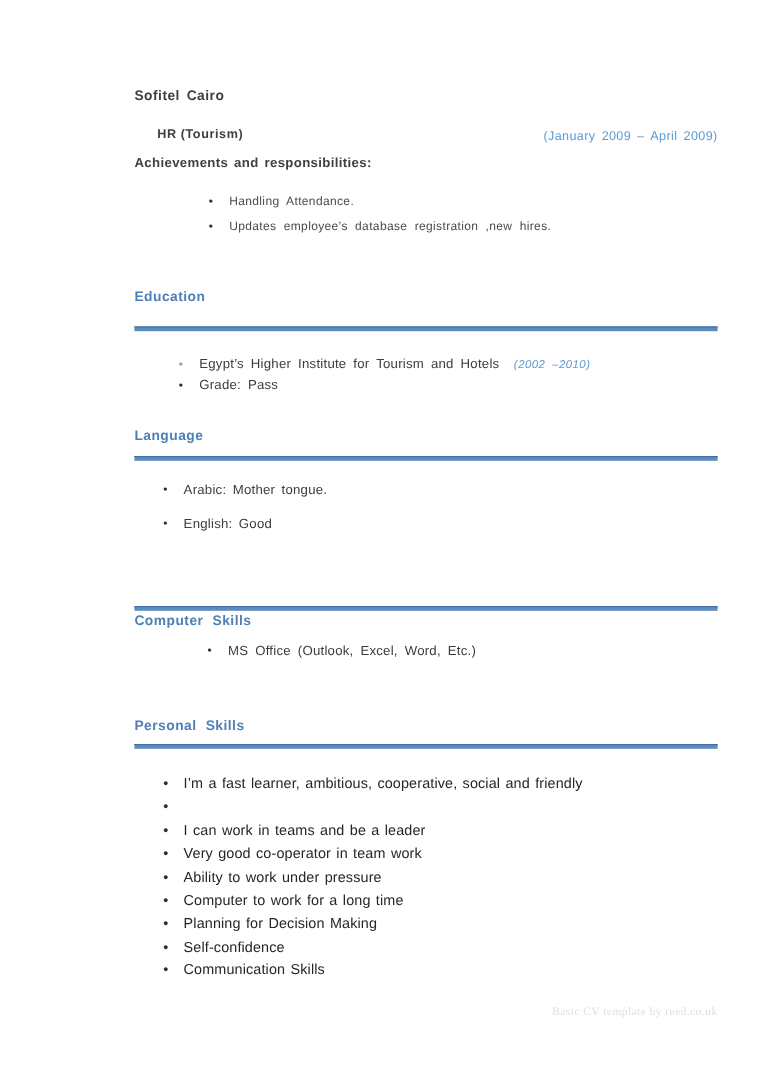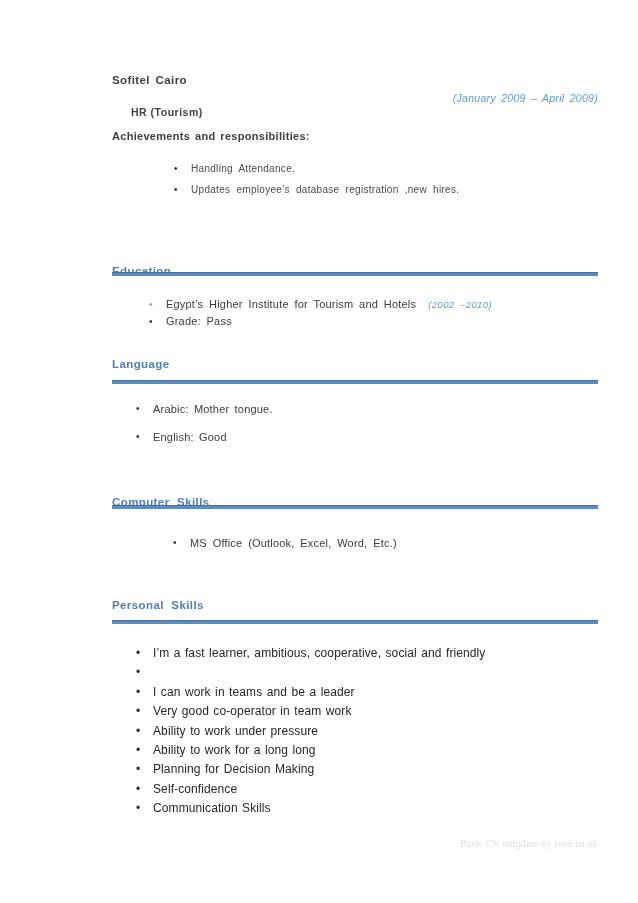--- a/index.html
+++ b/index.html
@@ -13,22 +13,22 @@
     margin-left: 36px;
   }
 
   
   .employer {
     position: absolute; top: 74px; left: 76px;
     font-size: 11.5px; font-weight: bold; color: #3f3f3f;
     letter-spacing: 0.4px; word-spacing: 2px;
   }
   .daterange {
-    position: absolute; top: 92px; right: 76px;
-    font-size: 10.5px; font-style: italic; color: #5b9bd5;
+    position: absolute; top: 108px; right: 76px;
+    font-size: 10.5px; color: #5b9bd5;
     letter-spacing: 0.3px; word-spacing: 2px;
   }
   .role {
     position: absolute; top: 106px; left: 95px;
     font-size: 10.5px; font-weight: bold; color: #3f3f3f;
     letter-spacing: 0.5px;
   }
   .achv-label {
     position: absolute; top: 130px; left: 76px;
     font-size: 11px; font-weight: bold; color: #3f3f3f;
@@ -55,23 +55,23 @@
   .sec-h {
     position: absolute; left: 76px;
     font-size: 11.5px; font-weight: bold; color: #4e7fb7;
     letter-spacing: 0.4px; word-spacing: 4px;
   }
   .rule {
     position: absolute; left: 76px; width: 486px;
     height: 3px; background: #5d8dbf;
     border-top: 1px solid #44719f;
   }
-  .sec-h.education { top: 265px; }  .rule.education { top: 272px; }
+  .sec-h.education { top: 242px; }  .rule.education { top: 272px; }
   .sec-h.language  { top: 358px; }  .rule.language  { top: 380px; }
-  .sec-h.computer  { top: 496px; }  .rule.computer  { top: 505px; }
+  .sec-h.computer  { top: 512px; }  .rule.computer  { top: 505px; }
   .sec-h.personal  { top: 599px; }  .rule.personal  { top: 620px; }
 
   
   .edu-list {
     position: absolute; top: 296px; left: 113px;
     list-style: none; margin: 0; padding: 0;
   }
   .edu-list li {
     display: flex; align-items: flex-start;
     font-size: 11px; color: #3c3c3c; line-height: 17px;
@@ -197,21 +197,21 @@
     <li>
       <span class="blt">•</span>
       <span>Very good co-operator in team work</span>
     </li>
     <li>
       <span class="blt">•</span>
       <span>Ability to work under pressure</span>
     </li>
     <li>
       <span class="blt">•</span>
-      <span>Ability to work for a long long</span>
+      <span>Computer to work for a long time</span>
     </li>
     <li>
       <span class="blt">•</span>
       <span>Planning for Decision Making</span>
     </li>
     <li>
       <span class="blt">•</span>
       <span>Self-confidence</span>
     </li>
     <li>

